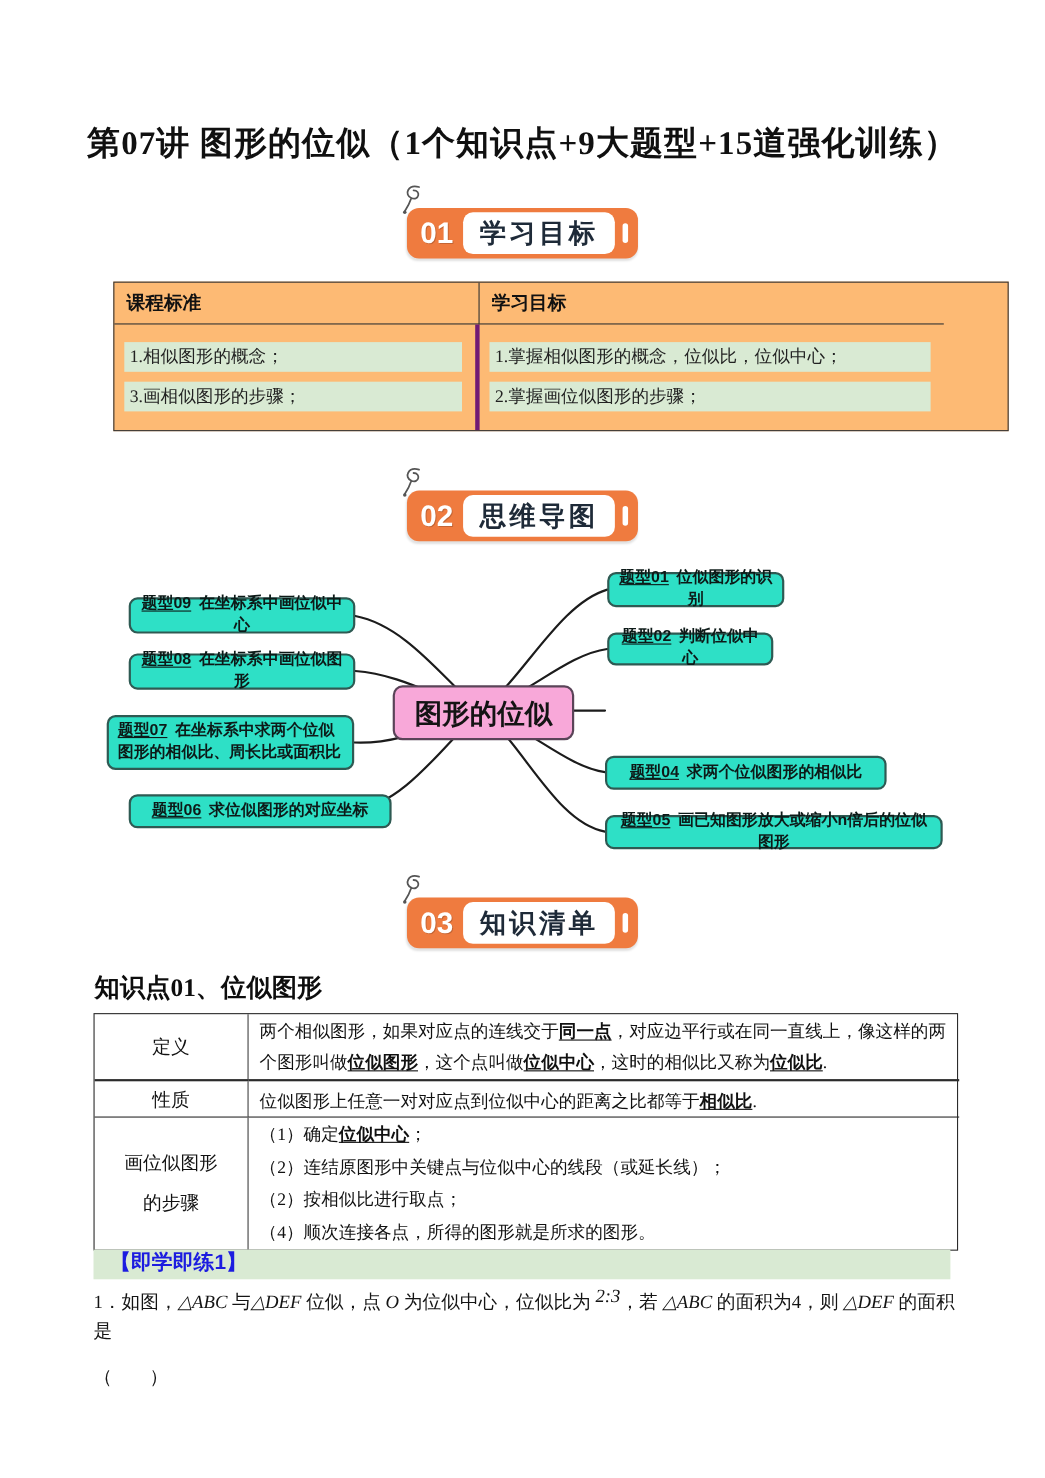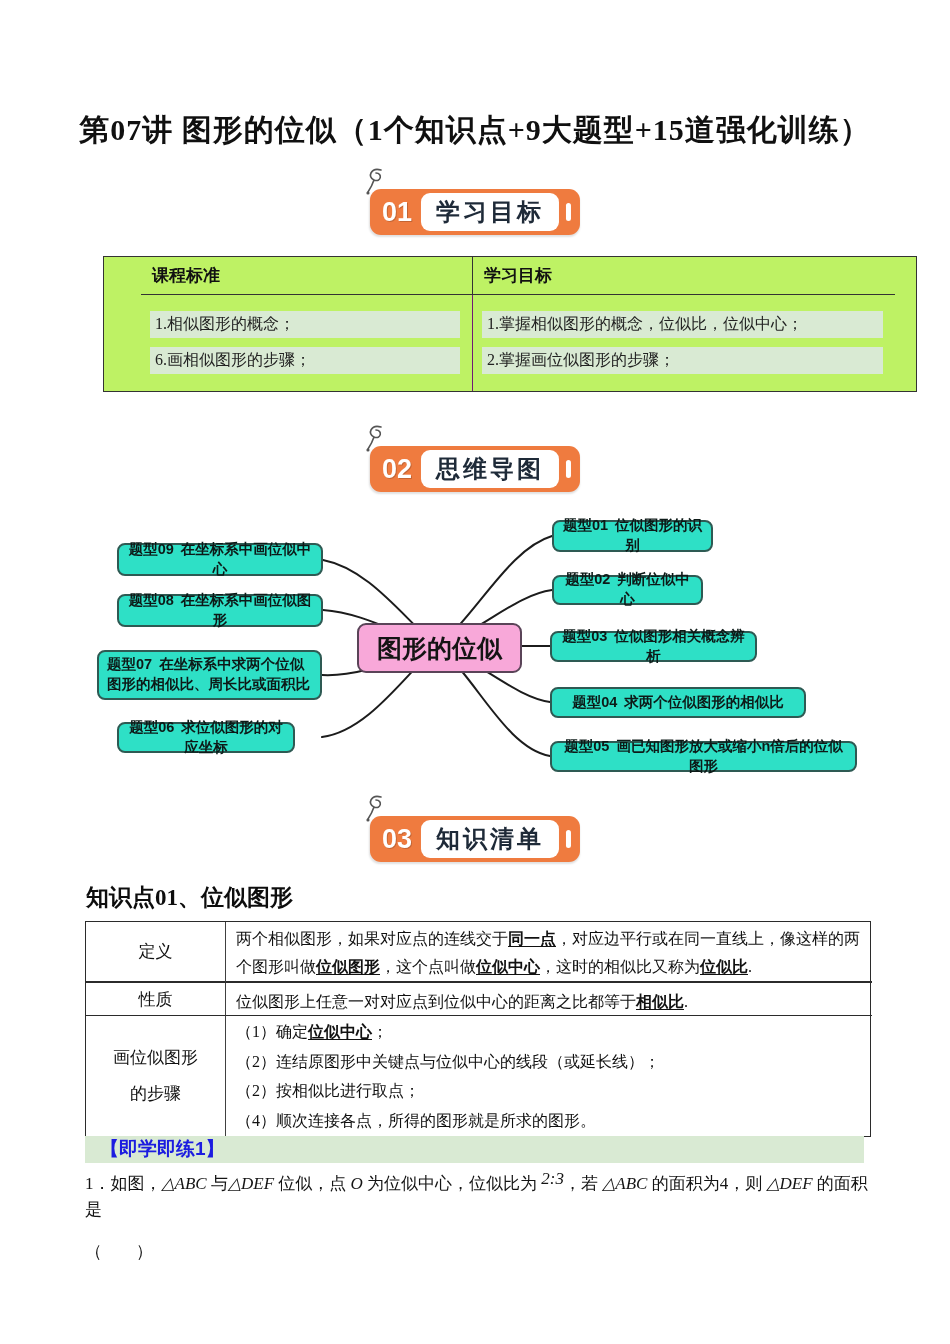--- a/index.html
+++ b/index.html
@@ -21,47 +21,47 @@
   .badge .pill { background:#fff; border-radius:9px; padding:3px 15px;
                  font-size:24px; font-weight:bold; color:#1e2a38; letter-spacing:3px;
                  font-family:"Liberation Sans", sans-serif; }
   .badge .notch { width:5px; height:18px; background:#fff; border-radius:3px; margin-left:7px; }
   .badge .doodle { position:absolute; top:-24px; left:-6px; }
   #badge-1 { top:189px; } #badge-2 { top:446px; } #badge-3 { top:816px; }
 
   
   .goals { position:absolute; top:256px; left:103px; width:814px;
            display:grid; grid-template-columns:332px 422px;
-           border:1px solid #333; box-sizing:border-box; background:#bef264;padding-left:37px; }
+           border:1px solid #333; box-sizing:border-box; background:#fdba74; }
   .gh { height:38px; box-sizing:border-box; padding:7px 0 0 11px;
         font-size:17px; font-weight:bold; border-bottom:1px solid #333; }
   .gh.first { border-right:1px solid #333; }
   .gb { height:96px; box-sizing:border-box; padding:16px 12px 0 9px; }
-  .gb.first { border-right:1px solid #701a75; }
+  .gb.first { border-right:4px solid #701a75; }
   .hl { background:#D9EAD3; padding:3px 5px; margin-bottom:9px; font-size:16px; color:#222; }
 
   
   .mindmap { position:absolute; top:505px; left:0; width:950px; height:290px; }
   .mindmap svg.links { position:absolute; top:0; left:0; }
   .node { position:absolute; background:#2EE0C6; border:2px solid #2e5a53; border-radius:8px;
           box-sizing:border-box; display:flex; align-items:center; justify-content:center;
           font-family:"Liberation Sans", sans-serif; font-weight:bold; font-size:14.5px;
           color:#0d1a18; padding:2px 8px; line-height:1.35; z-index:2; }
-  .node .tag { text-underline-offset:2px; margin-right:7px; white-space:nowrap; }
+  .node .tag { text-decoration:underline; text-underline-offset:2px; margin-right:7px; white-space:nowrap; }
   .node .nlabel { text-align:center; }
   .node.leftwrap .nlabel { text-align:left; }
   .center-node { position:absolute; left:357px; top:118px; width:161px; height:46px;
                  background:#F8A8D9; border:2px solid #5a4458; border-radius:9px;
                  display:flex; align-items:center; justify-content:center;
                  font-family:"Liberation Sans", sans-serif; font-weight:bold; font-size:25px;
                  color:#141414; z-index:3; }
   #ml0 { left:117px; top:38px;  width:206px; height:33px; }
   #ml1 { left:117px; top:89px;  width:206px; height:33px; }
   #ml2 { left:97px;  top:145px; width:225px; height:50px; }
-  #ml3 { left:117px; top:217px; width:178px; height:31px; }
+  #ml3 { left:117px; top:217px; width:239px; height:31px; }
   #mr0 { left:552px; top:15px;  width:161px; height:32px; }
   #mr1 { left:552px; top:70px;  width:151px; height:30px; }
   #mr2 { left:550px; top:126px; width:207px; height:31px; }
   #mr3 { left:550px; top:182px; width:256px; height:31px; }
   #mr4 { left:550px; top:236px; width:307px; height:31px; }
 
   
   .k-heading { position:absolute; top:882px; left:86px; font-size:23px; font-weight:bold; color:#0d0d0d; }
   .ktable { position:absolute; top:921px; left:85px; width:786px;
             display:grid; grid-template-columns:140px 646px;
@@ -104,21 +104,21 @@
     <div class="num">01</div>
     <div class="pill">学习目标</div>
     <div class="notch"></div>
   </div>
 
   <div class="goals">
     <div class="gh first">课程标准</div>
     <div class="gh">学习目标</div>
     <div class="gb first">
       <div class="hl">1.相似图形的概念；</div>
-      <div class="hl">6.画相似图形的步骤；</div>
+      <div class="hl">3.画相似图形的步骤；</div>
     </div>
     <div class="gb">
       <div class="hl">1.掌握相似图形的概念，位似比，位似中心；</div>
       <div class="hl">2.掌握画位似图形的步骤；</div>
     </div>
   </div>
 
   <div class="badge" id="badge-2">
     <svg class="doodle" width="26" height="30" viewBox="0 0 26 30">
       <path d="M17 5 C7 2 3 12 10 15 C17 18 19 8 12 8 M10 15 C8 21 6 24 4 27" stroke="#555" stroke-width="1.6" fill="none" stroke-linecap="round"></path>
@@ -156,23 +156,20 @@
     <div class="node" id="ml3">
       <span class="nlabel"><span class="tag">题型06</span><span class="ntext">求位似图形的对应坐标</span></span>
     </div>
 
     <div class="node" id="mr0">
       <span class="nlabel"><span class="tag">题型01</span><span class="ntext">位似图形的识别</span></span>
     </div>
     <div class="node" id="mr1">
       <span class="nlabel"><span class="tag">题型02</span><span class="ntext">判断位似中心</span></span>
     </div>
-    <div class="node" id="mr2">
-      <span class="nlabel"><span class="tag">题型03</span><span class="ntext">位似图形相关概念辨析</span></span>
-    </div>
     <div class="node" id="mr3">
       <span class="nlabel"><span class="tag">题型04</span><span class="ntext">求两个位似图形的相似比</span></span>
     </div>
     <div class="node" id="mr4">
       <span class="nlabel"><span class="tag">题型05</span><span class="ntext">画已知图形放大或缩小n倍后的位似图形</span></span>
     </div>
 
     <div class="center-node">图形的位似</div>
   </div>
 

